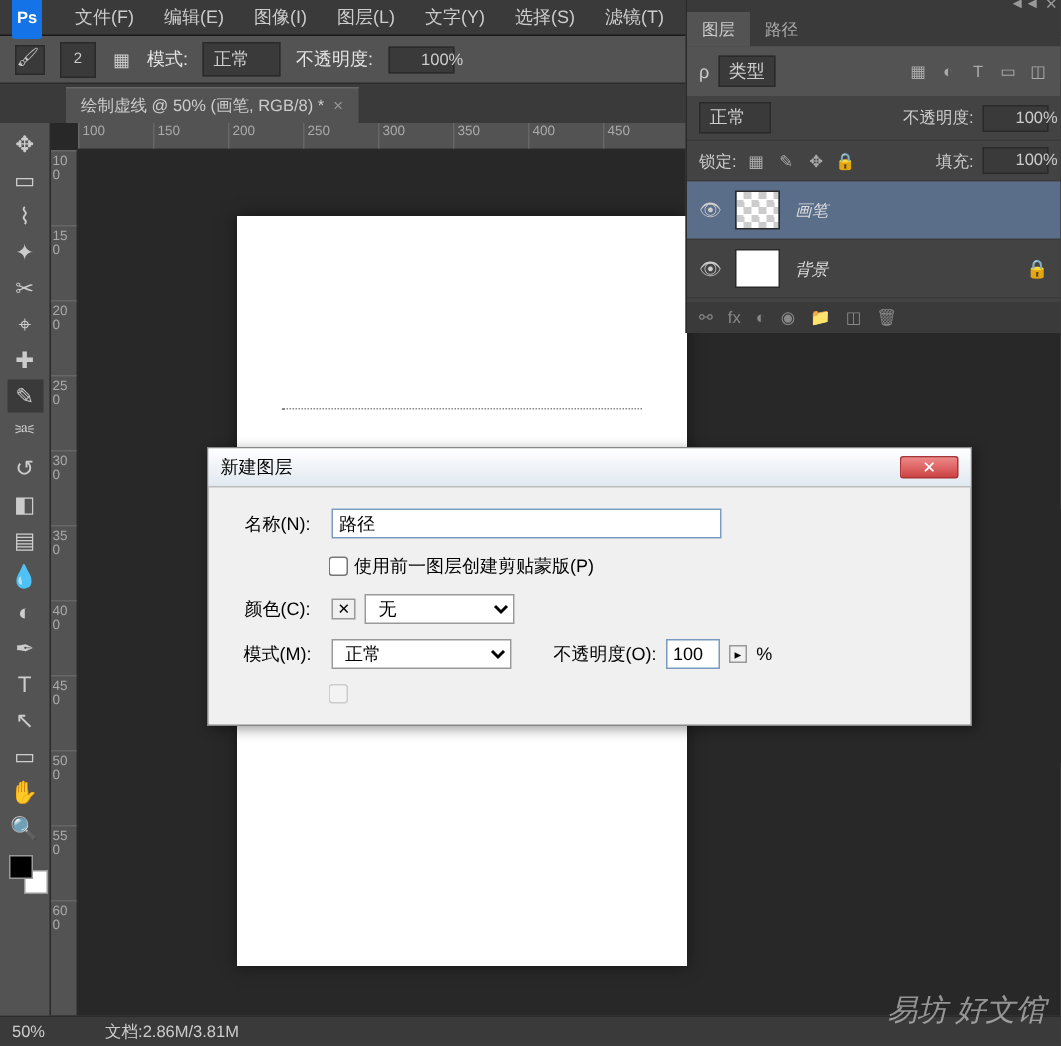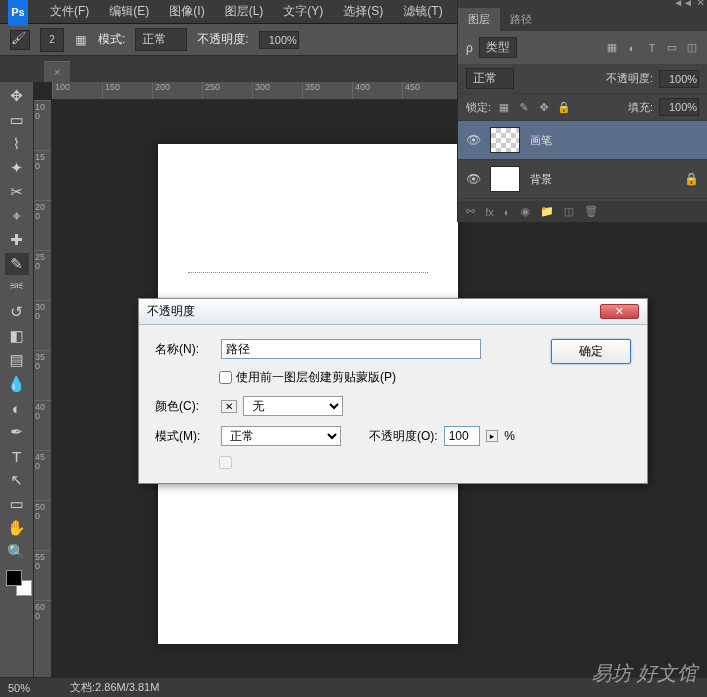--- a/index.html
+++ b/index.html
@@ -5,21 +5,21 @@
 * { margin: 0; padding: 0; box-sizing: border-box; font-family: "Microsoft YaHei", sans-serif; }
 body { background: #535353; width: 707px; height: 697px; position: relative; overflow: hidden; font-size: 12px; color: #ccc; }
 .menubar { background: #3a3a3a; height: 24px; display: flex; align-items: center; padding: 0 8px; border-bottom: 1px solid #1a1a1a; }
 .ps-logo { width: 20px; height: 29px; background: #1473e6; color: #fff; font-weight: bold; font-size: 11px; display: flex; align-items: center; justify-content: center; border-radius: 2px; margin-right: 12px; }
 .menu-item { padding: 0 10px; color: #ccc; font-size: 12px; cursor: pointer; }
 .options-bar { background: #535353; height: 32px; display: flex; align-items: center; padding: 0 10px; border-bottom: 1px solid #2a2a2a; gap: 10px; }
 .brush-prev { width: 20px; height: 20px; background: #3a3a3a; border: 1px solid #2a2a2a; }
 .brush-size { width: 24px; height: 24px; background: #3a3a3a; border: 1px solid #2a2a2a; display: flex; align-items: center; justify-content: center; font-size: 10px; }
 .opt-label { font-size: 12px; color: #e5e5e5; }
 .opt-select { background: #3a3a3a; border: 1px solid #2a2a2a; color: #ccc; padding: 2px 20px 2px 6px; font-size: 12px; }
-.opt-input { background: #3a3a3a; border: 1px solid #2a2a2a; color: #ccc; padding: 2px 9px; width: 40px; font-size: 11px; }
+.opt-input { background: #3a3a3a; border: 1px solid #2a2a2a; color: #ccc; padding: 2px 21px; width: 40px; font-size: 11px; }
 .doc-tab-bar { background: #3a3a3a; height: 26px; display: flex; align-items: flex-end; padding-left: 44px; }
 .doc-tab { background: #535353; padding: 4px 10px; font-size: 11px; color: #ccc; border-top: 1px solid #666; display: flex; align-items: center; gap: 6px; }
 .doc-tab-close { color: #999; cursor: pointer; }
 .main-area { position: relative; height: 595px; display: flex; }
 .toolbox { width: 34px; background: #535353; border-right: 1px solid #2a2a2a; display: flex; flex-direction: column; padding-top: 2px; }
 .tool { width: 24px; height: 22px; margin: 1px auto; display: flex; align-items: center; justify-content: center; color: #ccc; font-size: 15px; cursor: pointer; }
 .tool.selected { background: #3a3a3a; }
 .tool-swatch { width: 22px; height: 22px; position: relative; margin: 6px auto; }
 .swatch-fg { width: 16px; height: 16px; background: #000; border: 1px solid #999; position: absolute; top: 0; left: 0; z-index: 2; }
 .swatch-bg { width: 16px; height: 16px; background: #fff; border: 1px solid #999; position: absolute; bottom: -4px; right: -4px; }
@@ -40,30 +40,30 @@
 .panel-tab.active { background: #535353; color: #ccc; }
 .panel-controls { padding: 6px 8px; display: flex; align-items: center; gap: 6px; background: #535353; }
 .panel-mini-icon { width: 14px; height: 14px; color: #aaa; display: flex; align-items: center; justify-content: center; font-size: 11px; }
 .panel-row { padding: 4px 8px; display: flex; align-items: center; gap: 6px; background: #434343; border-bottom: 1px solid #3a3a3a; font-size: 11px; }
 .layer-list { background: #434343; min-height: 80px; }
 .layer-item { display: flex; align-items: center; padding: 6px 8px; gap: 10px; border-bottom: 1px solid #3a3a3a; }
 .layer-item.selected { background: #5a6e8a; }
 .eye-icon { width: 14px; color: #ccc; }
 .layer-thumb { width: 30px; height: 26px; background: #fff; border: 1px solid #2a2a2a; }
 .layer-thumb.checker { background: repeating-conic-gradient(#ccc 0 25%, #fff 0 50%) 0 0/10px 10px; }
-.layer-name { color: #ddd; font-size: 11px; }
+.layer-name { color: #ddd; font-size: 11px; font-style: italic; }
 .layer-lock { margin-left: auto; color: #aaa; }
 .panel-footer { background: #3a3a3a; padding: 4px 8px; display: flex; gap: 10px; align-items: center; font-size: 11px; color: #888; }
 .dialog { position: absolute; top: 298px; left: 138px; width: 510px; background: #f0f0f0; border: 1px solid #888; box-shadow: 2px 2px 8px rgba(0,0,0,0.4); color: #000; }
 .dialog-title { background: linear-gradient(#fff, #e0e8f0); padding: 4px 8px; font-size: 12px; display: flex; align-items: center; border-bottom: 1px solid #bbb; }
 .dialog-close { margin-left: auto; background: linear-gradient(#e88, #c44); color: #fff; padding: 0 14px; border-radius: 2px; font-size: 11px; cursor: pointer; border: 1px solid #a33; }
 .dialog-body { padding: 14px 16px; display: flex; gap: 12px; }
 .dialog-fields { flex: 1; }
 .field-row { display: flex; align-items: center; margin-bottom: 10px; gap: 6px; }
-.field-label { width: 60px; text-align: left; font-size: 12px; }
+.field-label { width: 60px; text-align: center; font-size: 12px; }
 .field-input { border: 1px solid #7a9ac0; padding: 2px 4px; font-size: 12px; }
 .field-select { border: 1px solid #999; padding: 1px 4px; font-size: 12px; background: #fff; }
 .field-chk { margin-left: 64px; font-size: 12px; display: flex; gap: 4px; }
 .dialog-buttons { width: 80px; display: flex; flex-direction: column; gap: 6px; }
 .dialog-btn { background: linear-gradient(#fdfdfd, #e8e8e8); border: 1px solid #888; padding: 3px 0; font-size: 12px; cursor: pointer; text-align: center; border-radius: 2px; }
 .dialog-btn.primary { border: 1px solid #3a7ac0; box-shadow: 0 0 2px #5a9ae0; }
 .watermark { position: absolute; bottom: 10px; right: 10px; color: rgba(255,255,255,0.5); font-size: 20px; font-style: italic; pointer-events: none; }
 .small-icon { width: 14px; height: 14px; display: inline-flex; align-items: center; justify-content: center; }
 </style>
 </head>
@@ -88,20 +88,21 @@
     </div>
   <div class="small-icon">▦</div>
   <span class="opt-label">模式:</span>
   <div class="opt-select">正常</div>
   <span class="opt-label">不透明度:</span>
   <div class="opt-input">100%</div>
 </div>
 
 <div class="doc-tab-bar">
   <div class="doc-tab">
+    <span>绘制虚线 @ 50% (画笔, RGB/8) *</span>
     <span class="doc-tab-close">×</span>
   </div>
 </div>
 
 <div class="main-area">
   <div class="toolbox">
     <div class="tool">✥</div>
     <div class="tool">▭</div>
     <div class="tool">⌇</div>
     <div class="tool">✦</div>
@@ -216,21 +217,21 @@
     <span>◐</span>
     <span>◉</span>
     <span>📁</span>
     <span>◫</span>
     <span>🗑</span>
   </div>
 </div>
 
 <div class="dialog">
   <div class="dialog-title">
-    <span>不透明度</span>
+    <span>新建图层</span>
     <span class="dialog-close">✕</span>
   </div>
   <div class="dialog-body">
     <div class="dialog-fields">
       <div class="field-row">
         <span class="field-label">名称(N):</span>
         <input class="field-input" style="width: 260px;" value="路径">
       </div>
       <div class="field-chk" style="margin-bottom:10px">
         <input type="checkbox" style="">
@@ -247,18 +248,17 @@
         <span style="margin-left:22px">不透明度(O):</span>
         <input class="field-input" style="width: 36px;" value="100">
         <span style="border:1px solid #999;padding:0 3px;font-size:9px">▸</span>
         <span>%</span>
       </div>
       <div class="field-chk" style="color:#888">
         <input type="checkbox" disabled="" style="">
       </div>
     </div>
     <div class="dialog-buttons">
-      <div class="dialog-btn primary">确定</div>
     </div>
   </div>
 </div>
 
 <div class="watermark">易坊 好文馆</div>
 
 </body></html>

